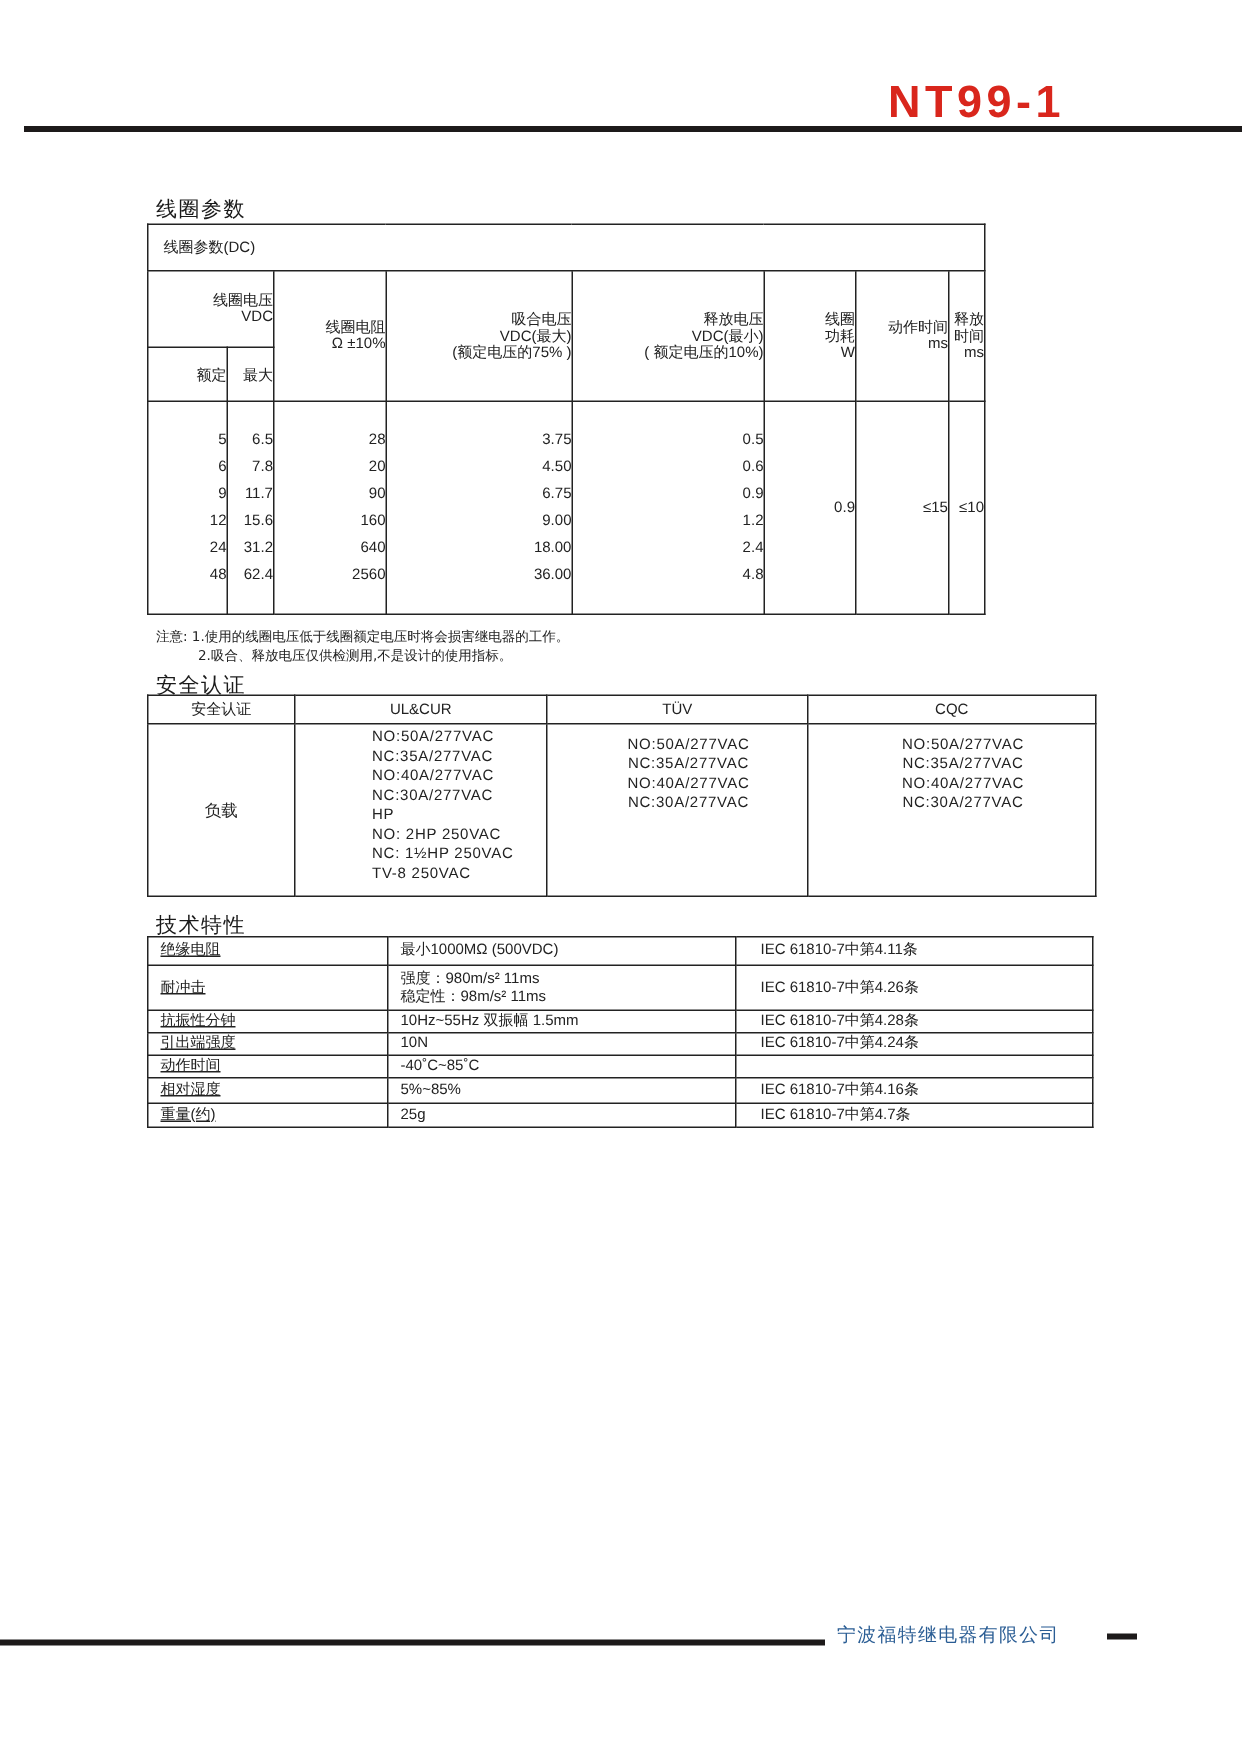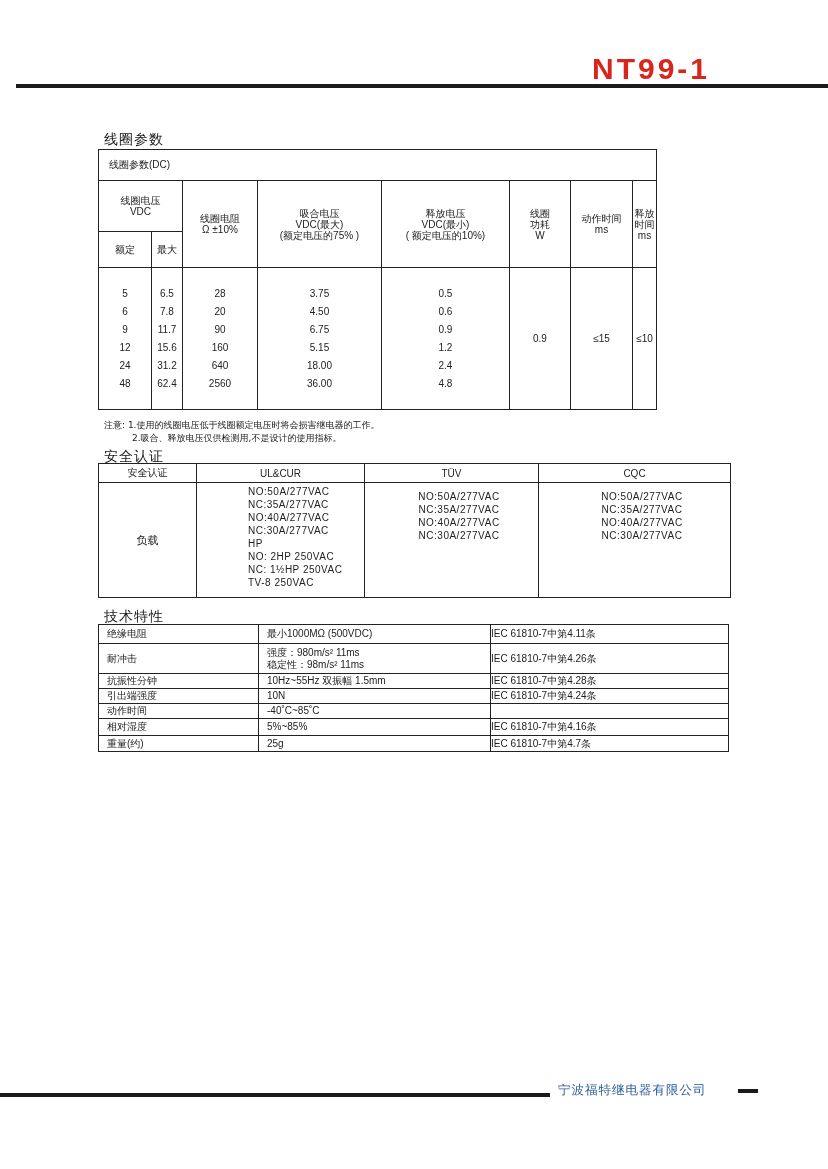--- a/index.html
+++ b/index.html
@@ -15,40 +15,40 @@
 
   .section-title {
     position: absolute; left: 104px; font-size: 14px; color: #1a1a1a; letter-spacing: 1px;
   }
 
   table { border-collapse: collapse; position: absolute; font-family: "Liberation Sans", sans-serif; }
   td { border: 1px solid #222; font-size: 10px; color: #222; }
 
   
   #coil { left: 98px; top: 149px; width: 559px; }
-  #coil td { text-align: center; vertical-align: middle; }
+  #coil td { text-align: right; vertical-align: middle; }
   #coil .caption { text-align: left; padding-left: 10px; height: 31px; }
   .stack span { display: block; line-height: 11px; }
   .vals span { display: block; line-height: 18px; }
 
   .notes { position: absolute; left: 104px; top: 419px; font-size: 9px; line-height: 13px; color: #222; }
   .notes .n2 { padding-left: 28px; }
 
   
   #safety { left: 98px; top: 463px; width: 633px; }
   #safety td { text-align: center; vertical-align: top; }
   #safety .hdr td { height: 19px; vertical-align: middle; font-size: 10px; }
   #safety .loads span { display: block; line-height: 13px; font-size: 10px; letter-spacing: 0.5px; padding-left: 15px; }
 
   
   #tech { left: 98px; top: 624px; width: 631px; }
   #tech td { text-align: left; vertical-align: middle; padding-left: 8px; font-size: 10px; line-height: 12px; }
-  #tech td.c0 { width: 160px; }
+  #tech td.c0 { width: 160px; text-decoration: underline; }
   #tech td.c1 { width: 232px; margin-left: 46px; }
-  #tech td.c2 { padding-left: 0; }
+  #tech td.c2 { padding-left: 16px; }
 
   .bottom-rule { position: absolute; left: 0; top: 1093px; width: 550px; height: 4px; background: #1d1a1a; }
   .company { position: absolute; left: 558px; top: 1082px; font-size: 12.5px; color: #2a5d94; letter-spacing: 1px; }
   .end-dash { position: absolute; left: 738px; top: 1089px; width: 20px; height: 4px; background: #1d1a1a; }
 </style>
 </head>
 <body>
 
 <div class="model-title">NT99-1</div>
 <div class="top-rule"></div>
@@ -118,21 +118,21 @@
           <span>20</span>
           <span>90</span>
           <span>160</span>
           <span>640</span>
           <span>2560</span>
     </td>
     <td class="vals">
       <span>3.75</span>
           <span>4.50</span>
           <span>6.75</span>
-          <span>5.15</span>
+          <span>9.00</span>
           <span>18.00</span>
           <span>36.00</span>
     </td>
     <td class="vals">
       <span>0.5</span>
           <span>0.6</span>
           <span>0.9</span>
           <span>1.2</span>
           <span>2.4</span>
           <span>4.8</span>

